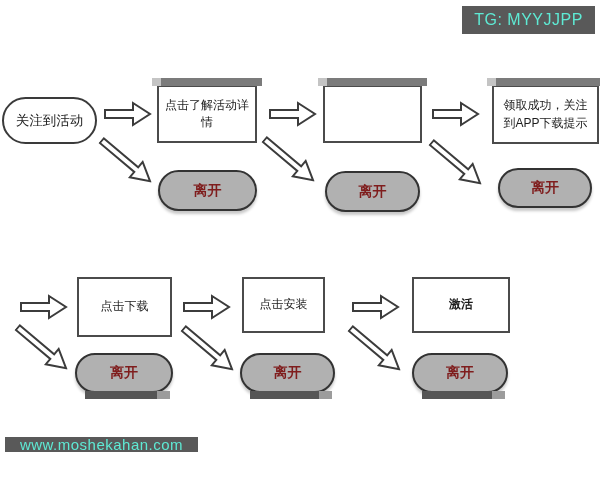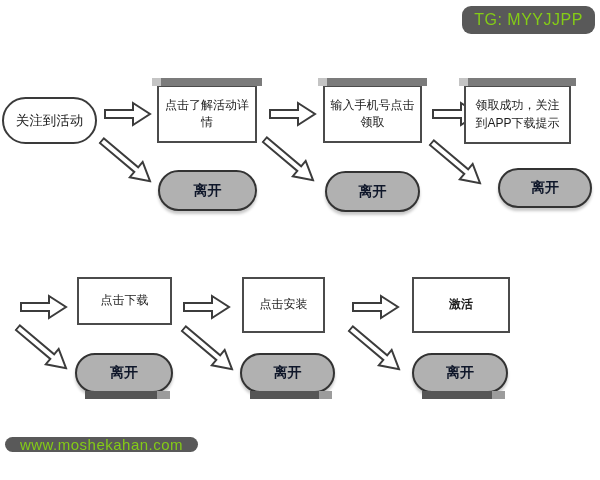--- a/index.html
+++ b/index.html
@@ -6,24 +6,23 @@
   body{
     width:600px;height:480px;position:relative;overflow:hidden;
     background:#ffffff;
     font-family:"Liberation Sans","DejaVu Sans",sans-serif;
     color:#1c1c1c;
   }
   .abs{position:absolute;box-sizing:border-box;}
 
   
   .darkbar{
-    background:#595959;color:#84cc16;
+    background:#595959;color:#5eead4;
     display:flex;align-items:center;justify-content:center;
     letter-spacing:.5px;
-    border-radius:9px;
   }
   .tg{left:462px;top:6px;width:133px;height:28px;font-size:16px;}
   .wm{left:5px;top:437px;width:193px;height:15px;font-size:15px;}
 
   
   .node{
     background:#ffffff;border:2px solid #4b4b4b;
     display:flex;align-items:center;justify-content:center;
     text-align:center;font-size:12px;line-height:1.45;
     padding:2px 4px;
@@ -38,21 +37,21 @@
   }
   .topbar::before{
     content:"";position:absolute;left:-6px;top:0;width:9px;height:8px;
     background:#c4c4c4;
   }
 
   
   .pill{
     background:#b1b1b1;border:2px solid #333333;border-radius:21px;
     display:flex;align-items:center;justify-content:center;
-    font-size:14px;font-weight:700;color:#0f172a;
+    font-size:14px;font-weight:700;color:#7f1d1d;
     box-shadow:0 3px 3px rgba(0,0,0,0.22);
   }
   
   .pillshadow{
     position:absolute;left:8px;right:14px;bottom:-8px;height:8px;
     background:#565656;
   }
   .pillshadow::after{
     content:"";position:absolute;right:-13px;top:0;width:13px;height:8px;
     background:#9c9c9c;
@@ -80,30 +79,29 @@
 </div>
 
 <div class="abs arrow" style="left:269px;top:101px;">
   <svg width="48" height="26" viewBox="0 0 48 26">
       <polygon points="1,9 29,9 29,2 46,13 29,24 29,17 1,17" fill="#ffffff" stroke="#3c3c3c" stroke-width="2"></polygon>
     </svg>
 </div>
 
 <div class="abs node" style="left:323px;top:85px;width:99px;height:58px;">
   <div class="topbar"></div>
-  <span>输入手机号点击领取</span>
 </div>
 
 <div class="abs arrow" style="left:432px;top:101px;">
   <svg width="48" height="26" viewBox="0 0 48 26">
       <polygon points="1,9 29,9 29,2 46,13 29,24 29,17 1,17" fill="#ffffff" stroke="#3c3c3c" stroke-width="2"></polygon>
     </svg>
 </div>
 
-<div class="abs node" style="left:464px;top:85px;width:107px;height:59px;">
+<div class="abs node" style="left:492px;top:85px;width:107px;height:59px;">
   <div class="topbar"></div>
   <span>领取成功，关注到APP下载提示</span>
 </div>
 
 <div class="abs arrow diag" style="left:101px;top:127px;">
   <svg width="66" height="26" viewBox="0 0 66 26">
       <polygon points="1,10 46,10 46,3 64,13 46,23 46,16 1,16" fill="#ffffff" stroke="#3c3c3c" stroke-width="2"></polygon>
     </svg>
 </div>
 <div class="abs arrow diag" style="left:264px;top:126px;">
@@ -120,21 +118,21 @@
 <div class="abs pill" style="left:158px;top:170px;width:99px;height:41px;">离开</div>
 <div class="abs pill" style="left:325px;top:171px;width:95px;height:41px;">离开</div>
 <div class="abs pill" style="left:498px;top:168px;width:94px;height:40px;">离开</div>
 
 <div class="abs arrow" style="left:20px;top:294px;">
   <svg width="48" height="26" viewBox="0 0 48 26">
       <polygon points="1,9 29,9 29,2 46,13 29,24 29,17 1,17" fill="#ffffff" stroke="#3c3c3c" stroke-width="2"></polygon>
     </svg>
 </div>
 
-<div class="abs node" style="left:77px;top:277px;width:95px;height:48px;">
+<div class="abs node" style="left:77px;top:277px;width:95px;height:60px;">
   <span>点击下载</span>
 </div>
 
 <div class="abs arrow" style="left:183px;top:294px;">
   <svg width="48" height="26" viewBox="0 0 48 26">
       <polygon points="1,9 29,9 29,2 46,13 29,24 29,17 1,17" fill="#ffffff" stroke="#3c3c3c" stroke-width="2"></polygon>
     </svg>
 </div>
 
 <div class="abs node" style="left:242px;top:277px;width:83px;height:56px;">

